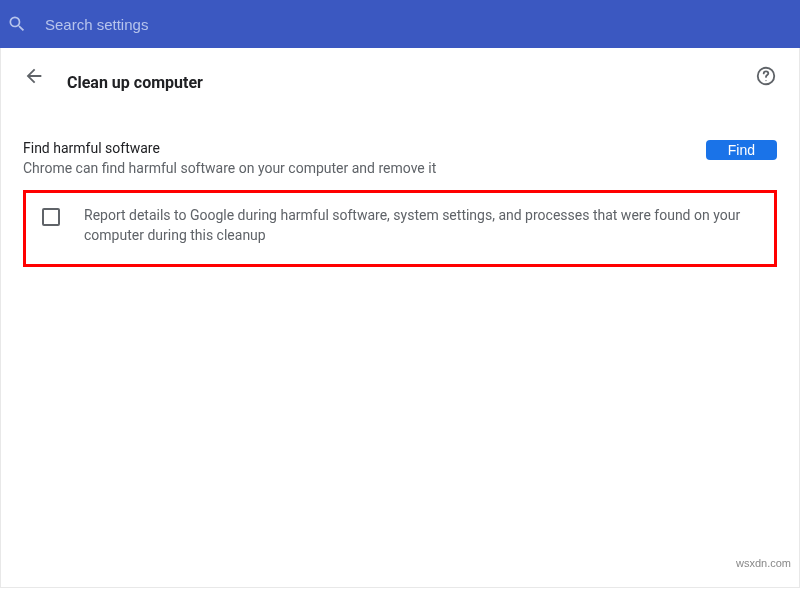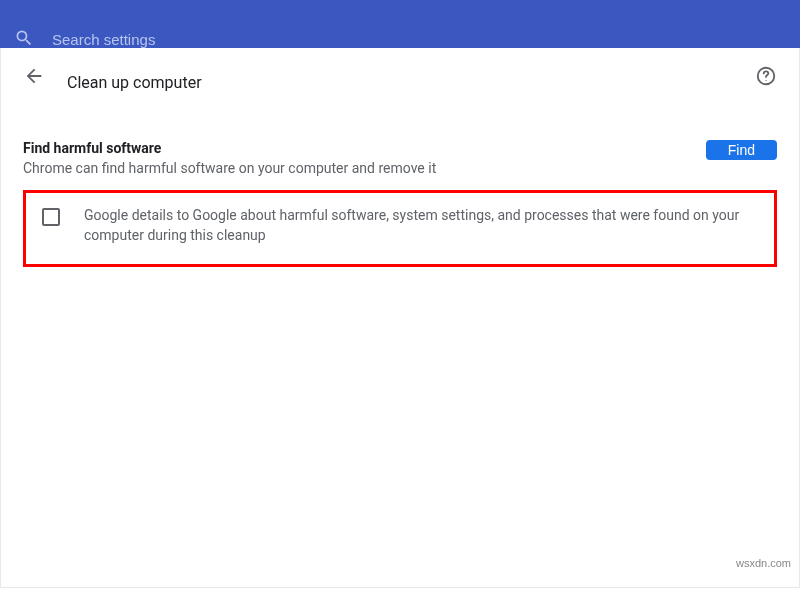--- a/index.html
+++ b/index.html
@@ -10,22 +10,22 @@
       color: #202124;
       width: 800px;
       height: 594px;
       overflow: hidden;
       position: relative;
     }
     .search-bar {
       background: #3b58c1;
       height: 48px;
       display: flex;
-      align-items: flex-end;
-      padding: 0 14px;
+      align-items: center;
+      padding: 0 7px;
     }
     .search-bar .search-icon {
       width: 20px;
       height: 20px;
       color: #b7c4ec;
       flex-shrink: 0;
     }
     .search-input {
       background: transparent;
       border: none;
@@ -55,21 +55,21 @@
       color: #5f6368;
       cursor: pointer;
       display: flex;
       align-items: center;
       justify-content: center;
     }
     .page-title {
       font-size: 16px;
       color: #202124;
       margin-left: 22px;
-      font-weight: 400;
+      font-weight: 700;
       margin-top: 12px;
     }
     .help-icon {
       margin-left: auto;
       width: 22px;
       height: 22px;
       color: #5f6368;
       cursor: pointer;
       display: flex;
       align-items: center;
@@ -79,21 +79,21 @@
       padding: 0 22px;
     }
     .find-row {
       display: flex;
       align-items: flex-start;
       margin-top: 36px;
     }
     .find-text { flex: 1; }
     .find-title {
       font-size: 14px;
-      font-weight: 700;
+      font-weight: 400;
       color: #202124;
       margin-bottom: 4px;
     }
     .find-desc {
       font-size: 14px;
       color: #5f6368;
     }
     .find-button {
       background: #1a73e8;
       color: #fff;
@@ -173,19 +173,19 @@
     <div class="find-row">
       <div class="find-text">
         <div class="find-title">Find harmful software</div>
         <div class="find-desc">Chrome can find harmful software on your computer and remove it</div>
       </div>
       <button class="find-button">Find</button>
     </div>
 
     <div class="report-row">
       <div class="checkbox" role="checkbox" aria-checked="false"></div>
-      <div class="report-text">Google details to Google about harmful software, system settings, and processes that were found on your computer during this cleanup</div>
+      <div class="report-text">Report details to Google during harmful software, system settings, and processes that were found on your computer during this cleanup</div>
     </div>
 
   </div>
 
   <div class="watermark">wsxdn.com</div>
 </div>
 
 </body></html>

